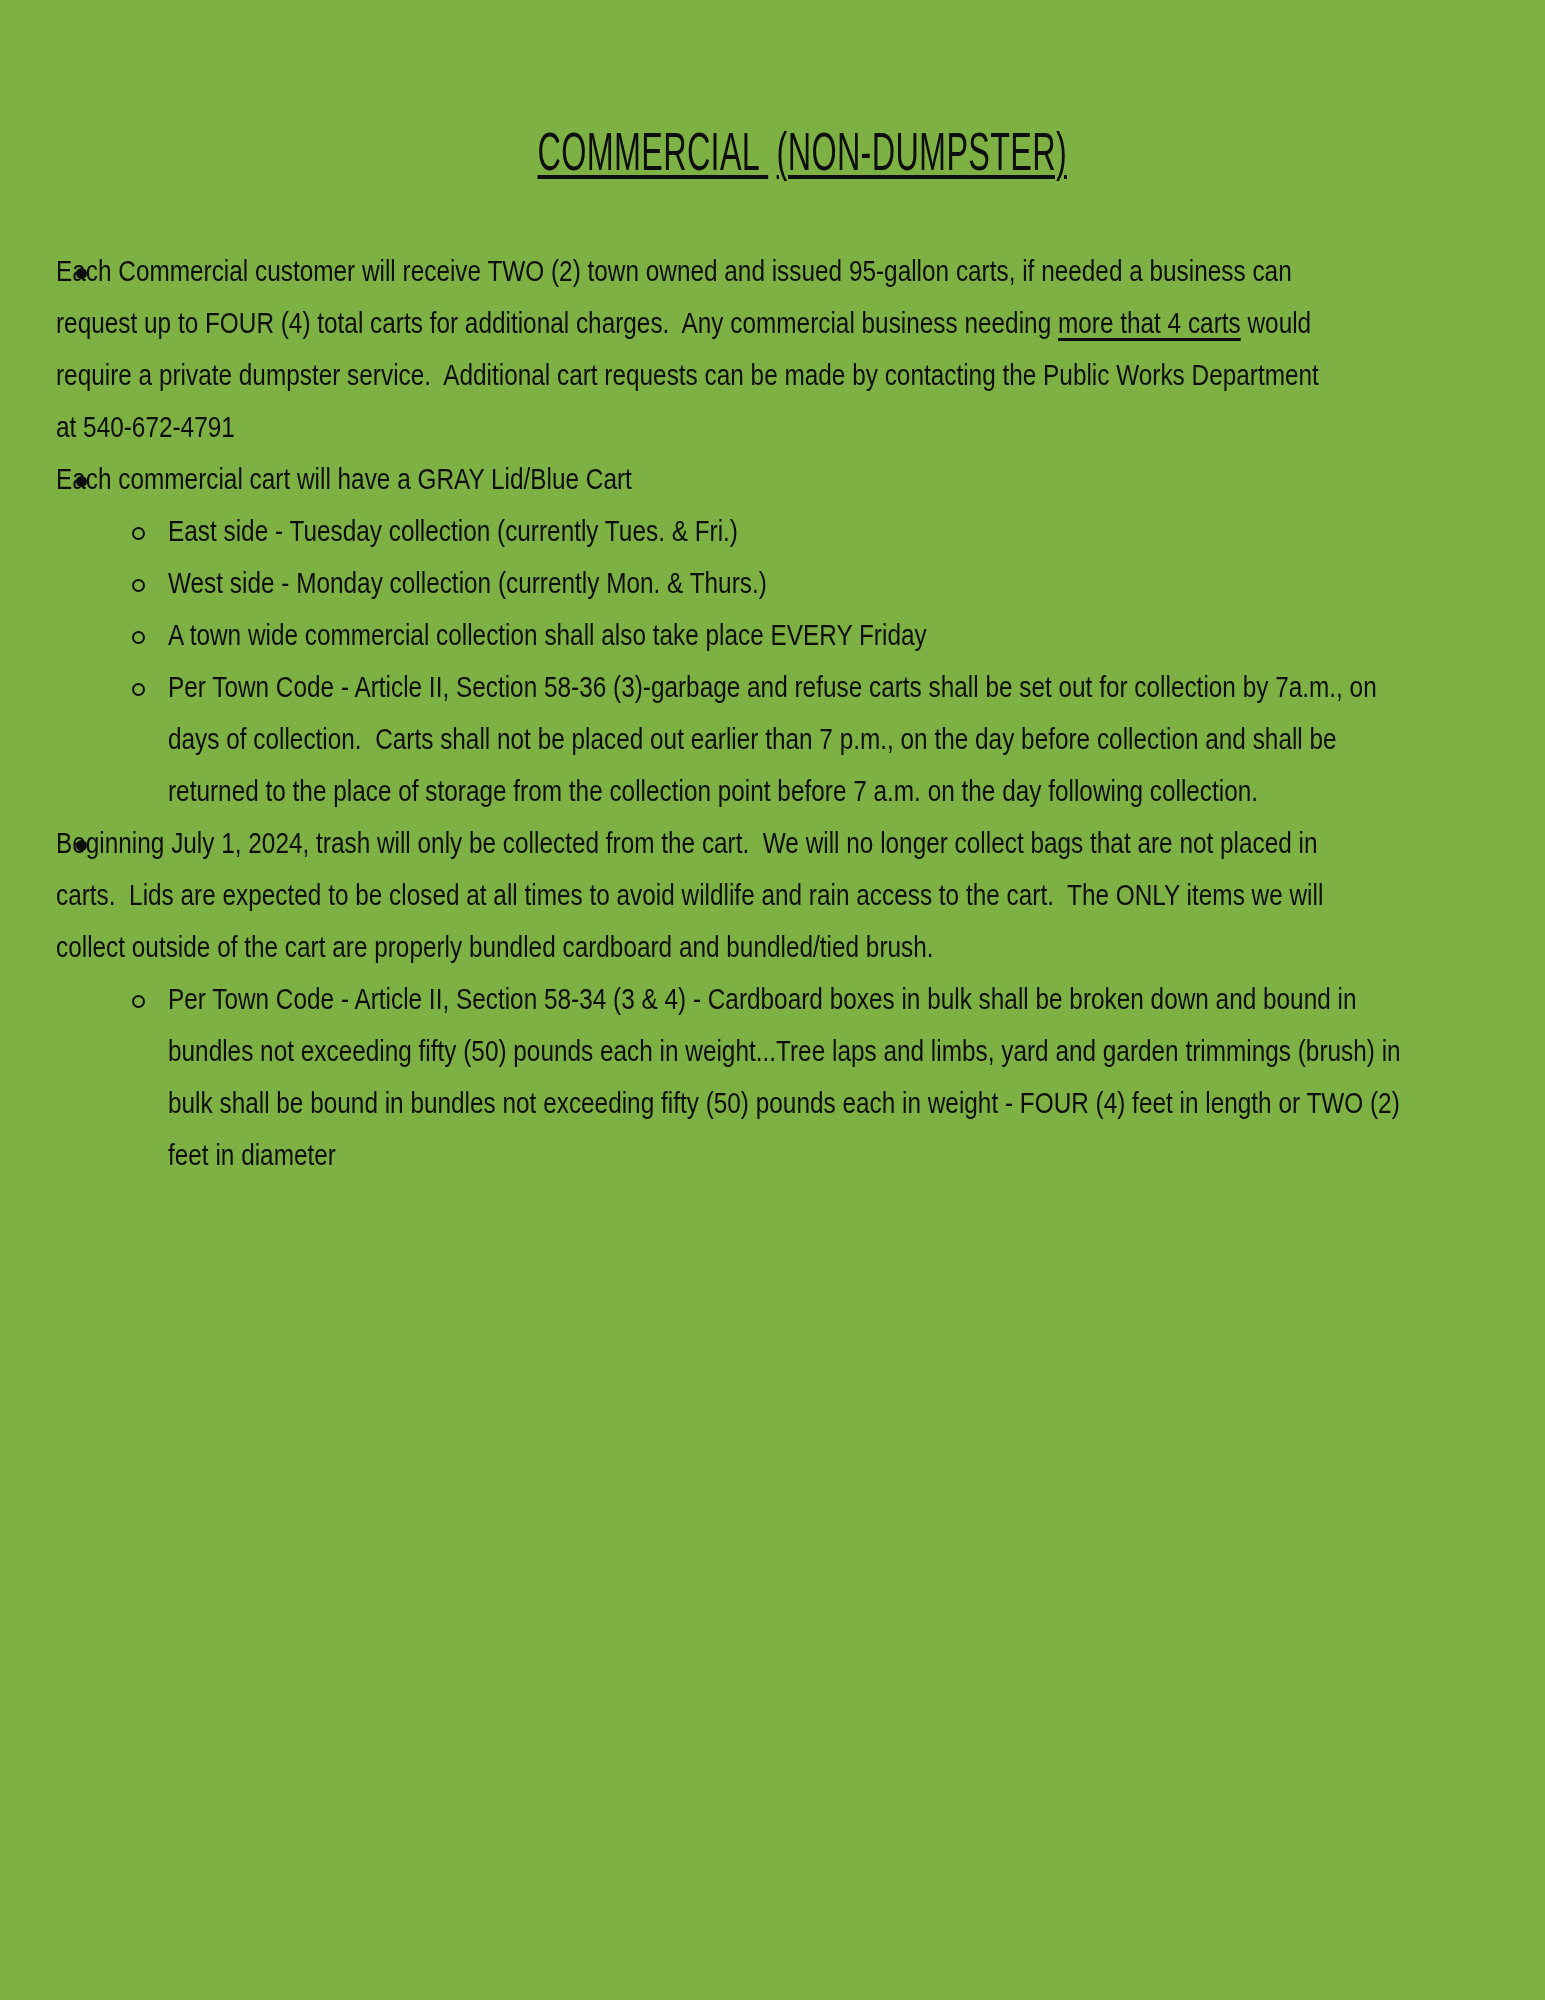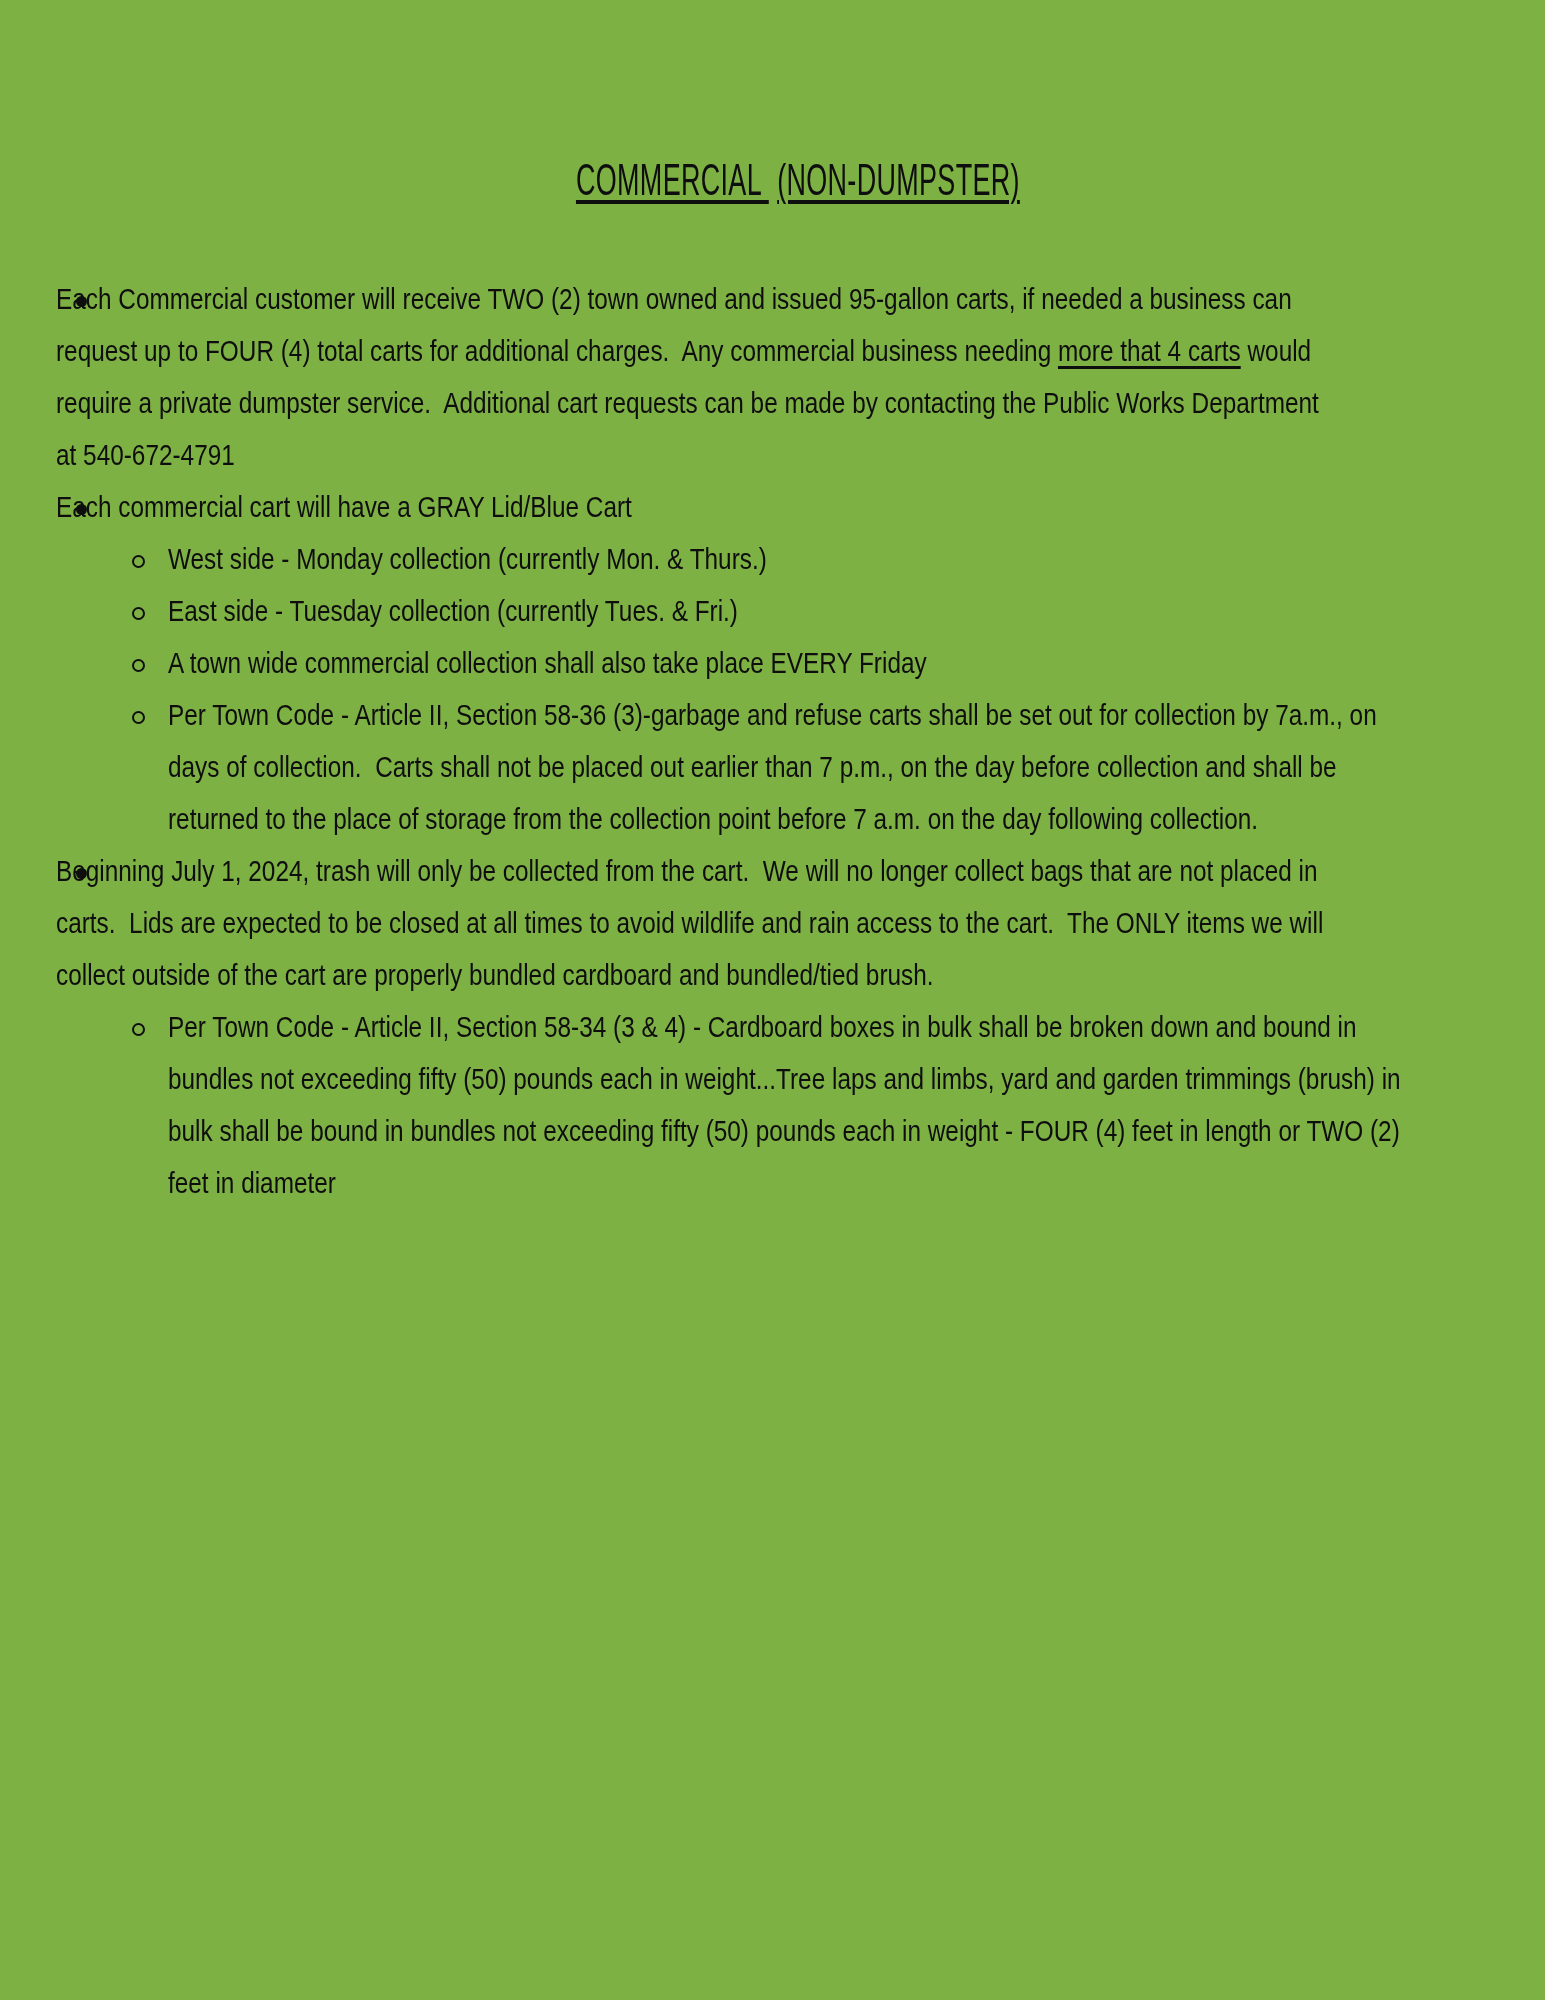--- a/index.html
+++ b/index.html
@@ -6,23 +6,23 @@
   .page{
     position:relative;
     width:1545px;height:2000px;
     background:var(--bg,#7EB144);
     overflow:hidden;
     font-family:"Liberation Sans","DejaVu Sans",sans-serif;
     color:var(--fg,#0E0E0E);
   }
   
   .title{
-    padding-top:112px;
+    padding-top:84px;
     text-align:center;
-    font-size:45px;
+    font-size:54px;
     line-height:45px;
     font-weight:400;
     white-space:pre;
   }
   .title-inner{
     display:inline-block;
     transform:scaleX(0.60);
     transform-origin:50% 50%;
     white-space:pre;
     letter-spacing:0.5px;
@@ -83,27 +83,27 @@
       </div>
       <div class="item level1">
         <span class="marker dot"></span>
         <div class="lines">
           <div class="line"><span>Each commercial cart will have a GRAY Lid/Blue Cart</span></div>
         </div>
       </div>
       <div class="item level2">
         <span class="marker circle"></span>
         <div class="lines">
-          <div class="line"><span>West side - Monday collection (currently Mon. &amp; Thurs.)</span></div>
+          <div class="line"><span>East side - Tuesday collection (currently Tues. &amp; Fri.)</span></div>
         </div>
       </div>
       <div class="item level2">
         <span class="marker circle"></span>
         <div class="lines">
-          <div class="line"><span>East side - Tuesday collection (currently Tues. &amp; Fri.)</span></div>
+          <div class="line"><span>West side - Monday collection (currently Mon. &amp; Thurs.)</span></div>
         </div>
       </div>
       <div class="item level2">
         <span class="marker circle"></span>
         <div class="lines">
           <div class="line"><span>A town wide commercial collection shall also take place EVERY Friday</span></div>
         </div>
       </div>
       <div class="item level2">
         <span class="marker circle"></span>

